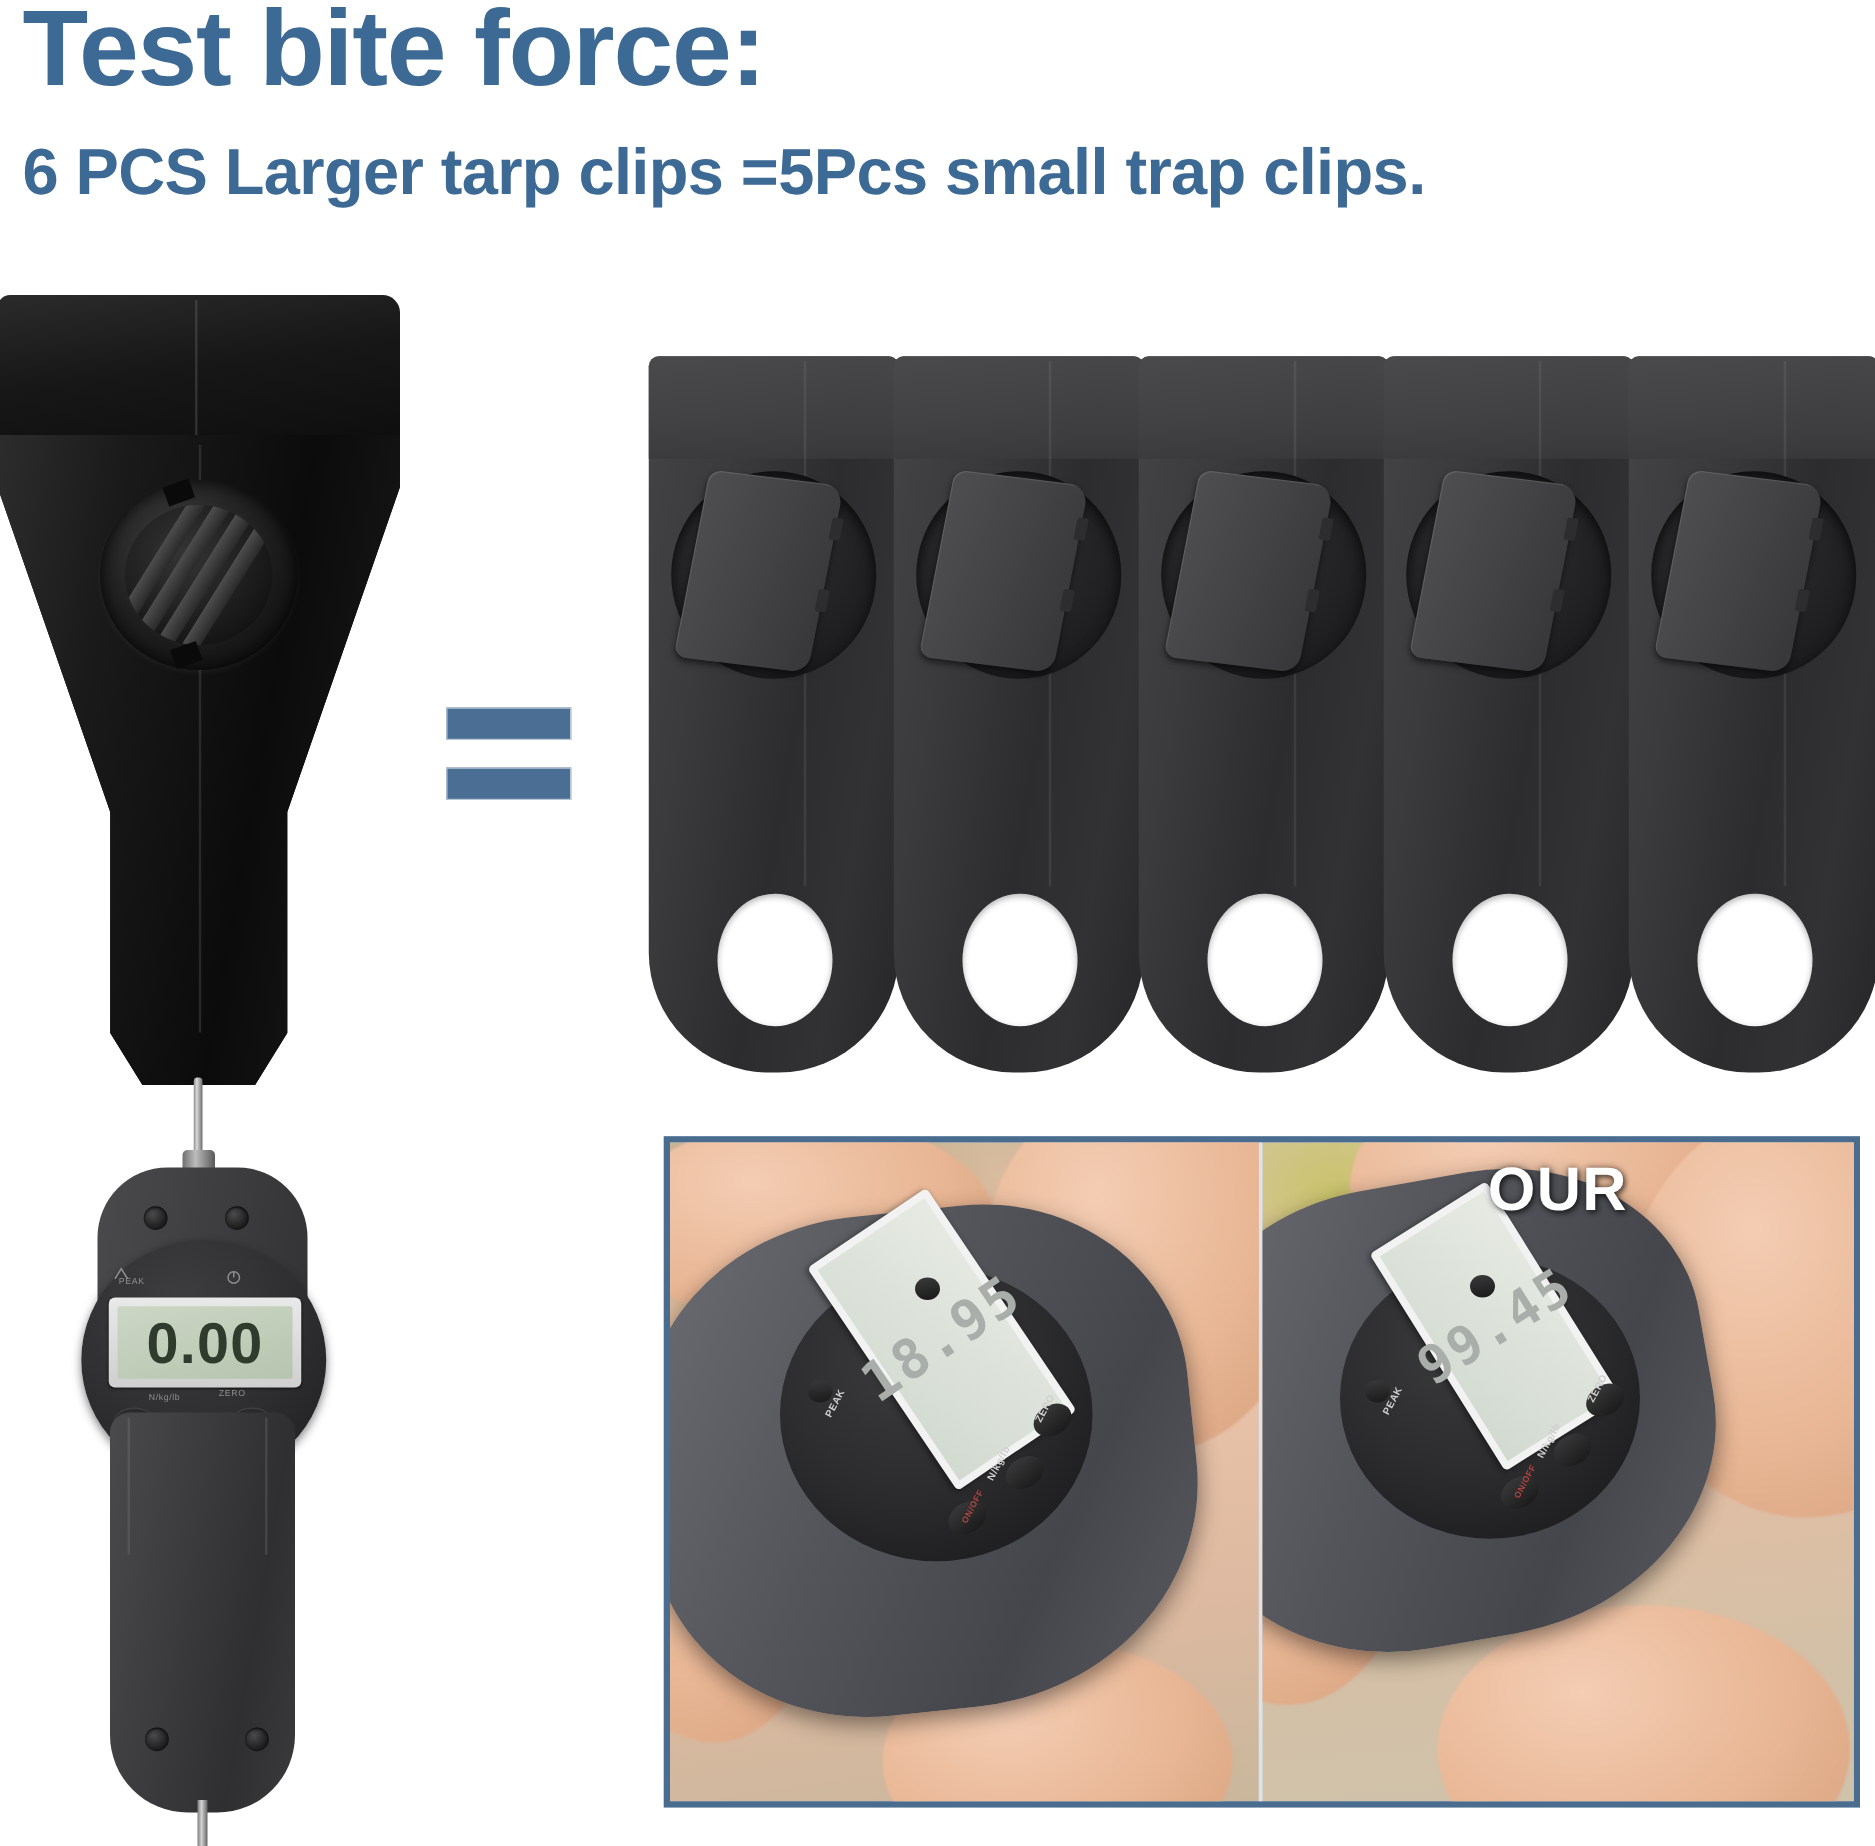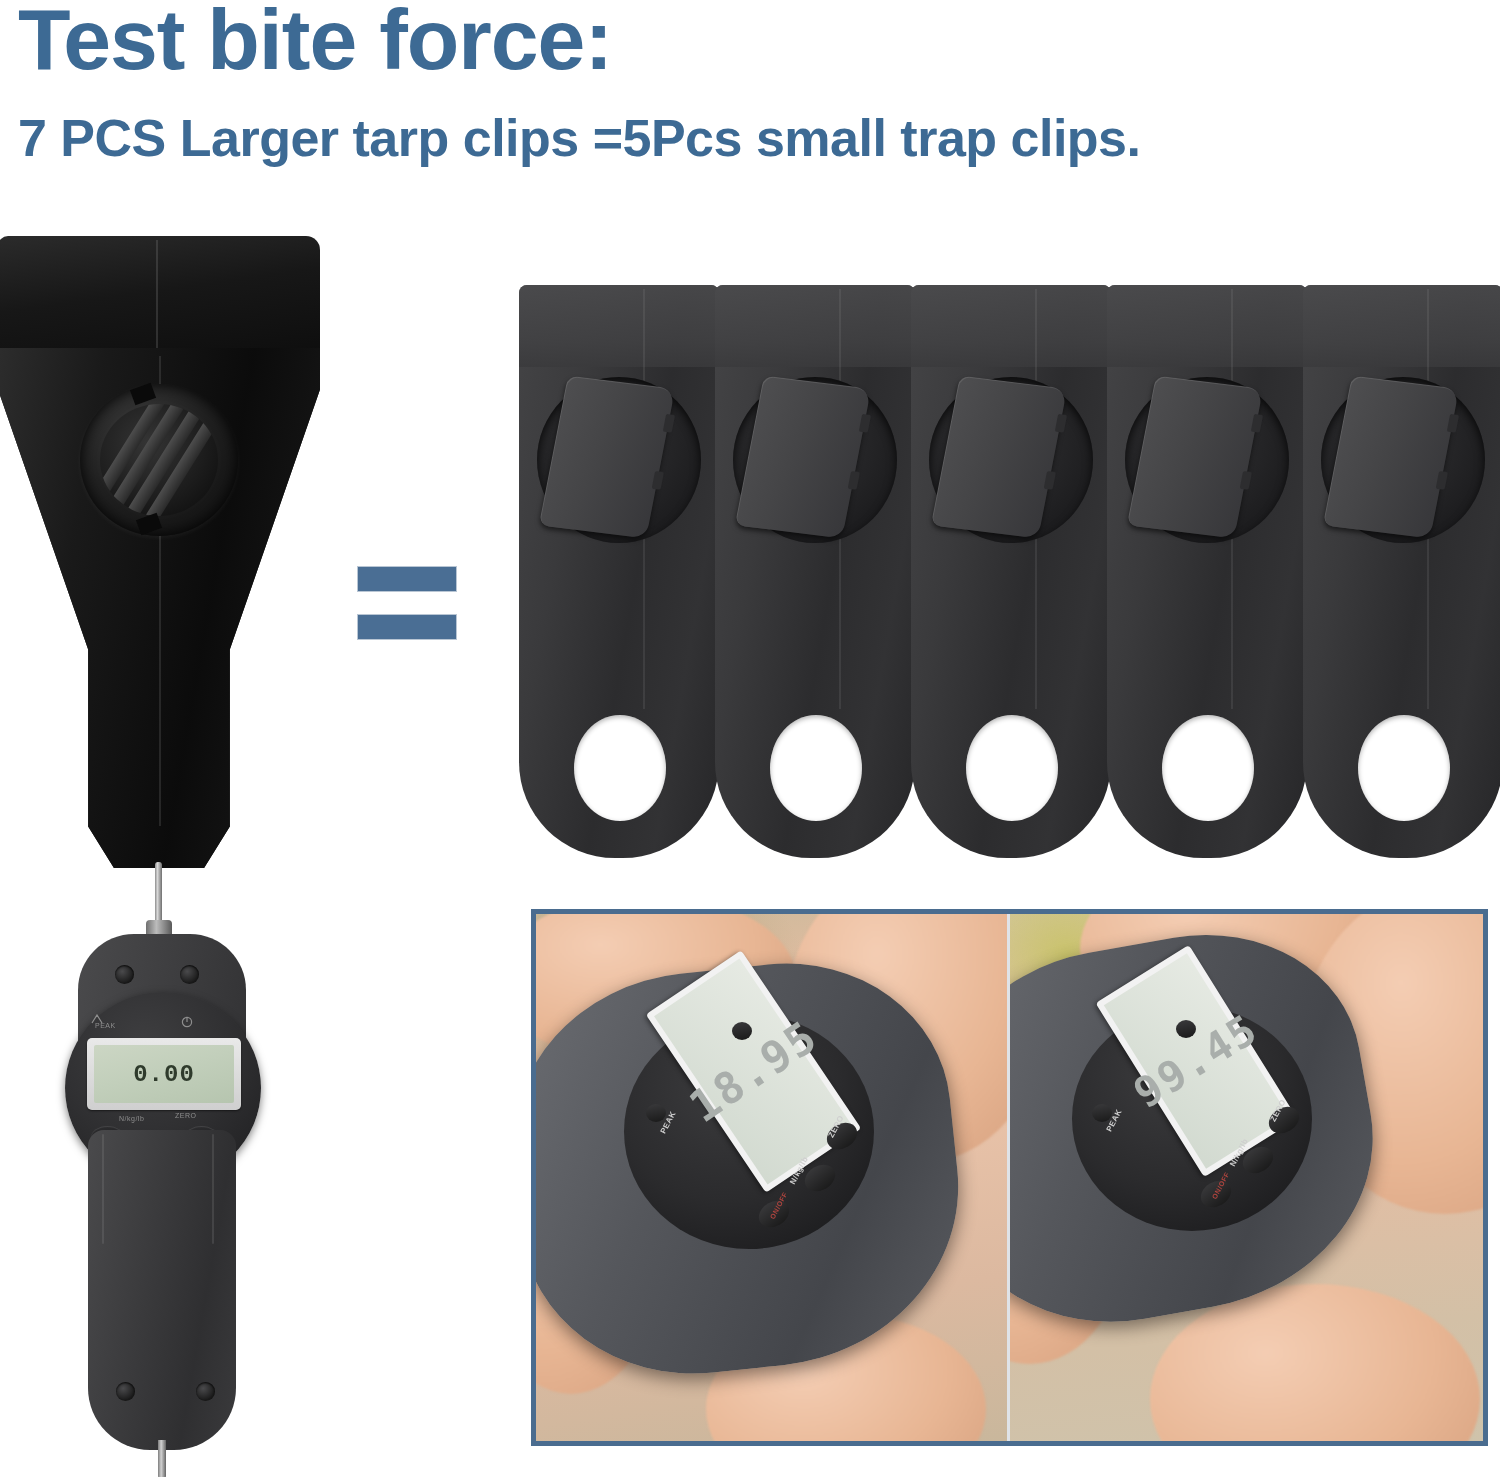--- a/index.html
+++ b/index.html
@@ -169,22 +169,22 @@
     border-radius:5px;
     box-shadow: 0 1px 2px rgba(0,0,0,.5);
   }
   .g-lcd{
     position:absolute; left:7px; top:7px; width:140px; height:58px;
     background: linear-gradient(165deg,#ccd6c4 0%,#c2cfbb 45%,#b6c5af 100%);
     border-radius:2px;
     display:flex; align-items:center; justify-content:center;
   }
   .g-lcd span{
-    font-family:Liberation Mono, monospace;
-    font-size:24px; font-weight:bold; color:#2f3b2c; letter-spacing:1px;
+    font-family:Liberation Sans, sans-serif;
+    font-size:46px; font-weight:bold; color:#2f3b2c; letter-spacing:1px;
   }
   .g-lbl{
     position:absolute; font-size:7px; color:#8e8e8e; letter-spacing:.5px;
     font-family:"Liberation Sans", sans-serif;
   }
   .g-btn{
     position:absolute; width:33px; height:23px; border-radius:50%;
     background: linear-gradient(170deg,#2e2e30,#18181a);
     box-shadow: inset 0 1px 1px rgba(255,255,255,.12);
   }
@@ -276,21 +276,21 @@
     letter-spacing:.5px;
   }
   .dev-txt.red{ color:#b2453f; }
 </style>
 </head>
 <body>
 
 <div id="stage">
 
   <div class="headline headline-1">Test bite force:</div>
-  <div class="headline headline-2">7 PCS Larger tarp clips =5Pcs small trap clips.</div>
+  <div class="headline headline-2">6 PCS Larger tarp clips =5Pcs small trap clips.</div>
 
   <div class="big-clip">
     <div class="bc-head"></div>
     <div class="bc-body"></div>
     <div class="bc-body-sh"></div>
     <div class="bc-seam"></div>
     <div class="bc-knob">
       <div class="bc-knob-in">
         <i></i>
           <i></i>
@@ -435,16 +435,17 @@
       <div class="dev-btn" style="left:82px; top:190px; width:20px; height:18px;"></div>
       <div class="dev-btn" style="left:166px; top:106px; width:20px; height:18px;"></div>
       <div class="dev-btn" style="left:258px; top:194px; width:32px; height:24px; transform:rotate(-30deg);"></div>
       <div class="dev-btn" style="left:232px; top:234px; width:32px; height:24px; transform:rotate(-30deg);"></div>
       <div class="dev-btn" style="left:190px; top:268px; width:32px; height:24px; transform:rotate(-30deg);"></div>
       <div class="dev-txt" style="left:92px; top:202px; transform:rotate(-62deg); font-size:8px;">PEAK</div>
       <div class="dev-txt" style="left:256px; top:192px; transform:rotate(-62deg); font-size:8px;">ZERO</div>
       <div class="dev-txt" style="left:214px; top:234px; transform:rotate(-62deg); font-size:8px;">N/kg/lb</div>
       <div class="dev-txt red" style="left:196px; top:268px; transform:rotate(-62deg); font-size:7px;">ON/OFF</div>
 
+      <div class="cap-label">OUR</div>
     </div>
   </div>
 
 </div>
 
 </body></html>

